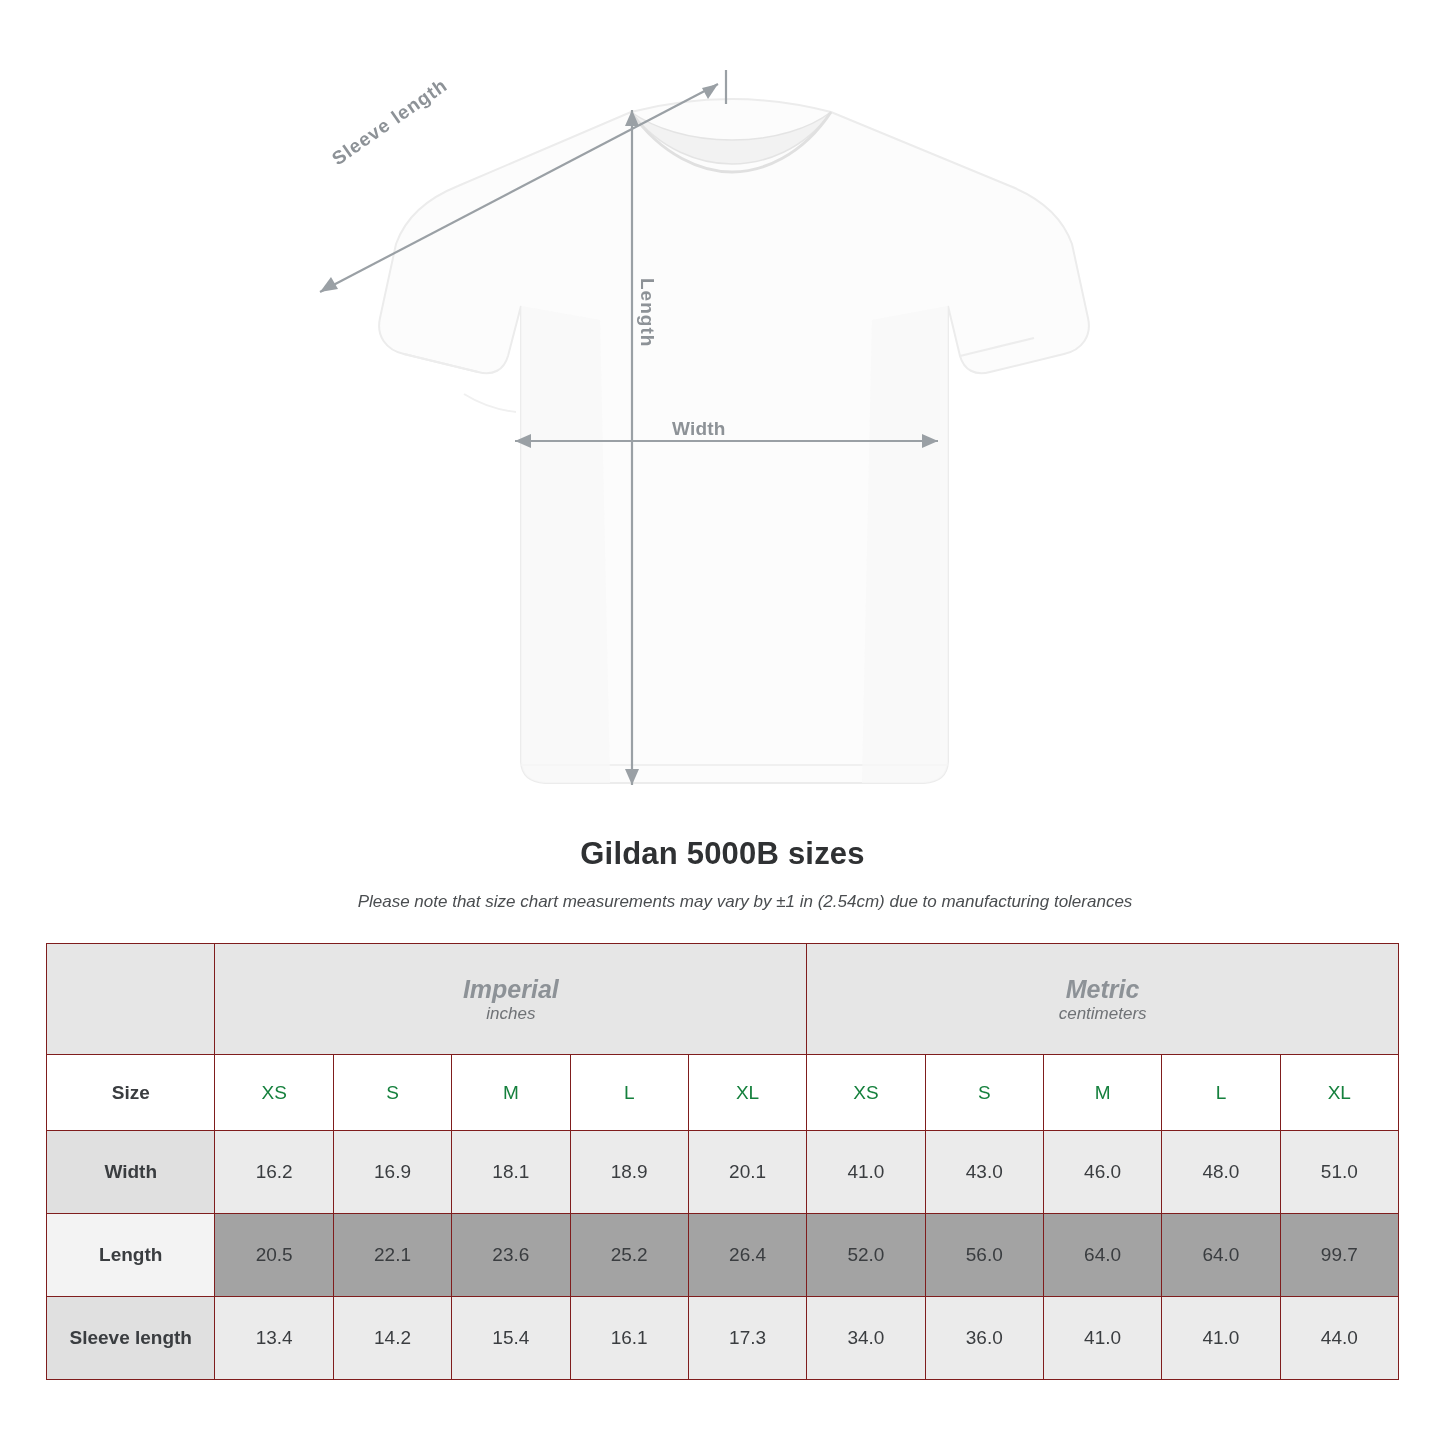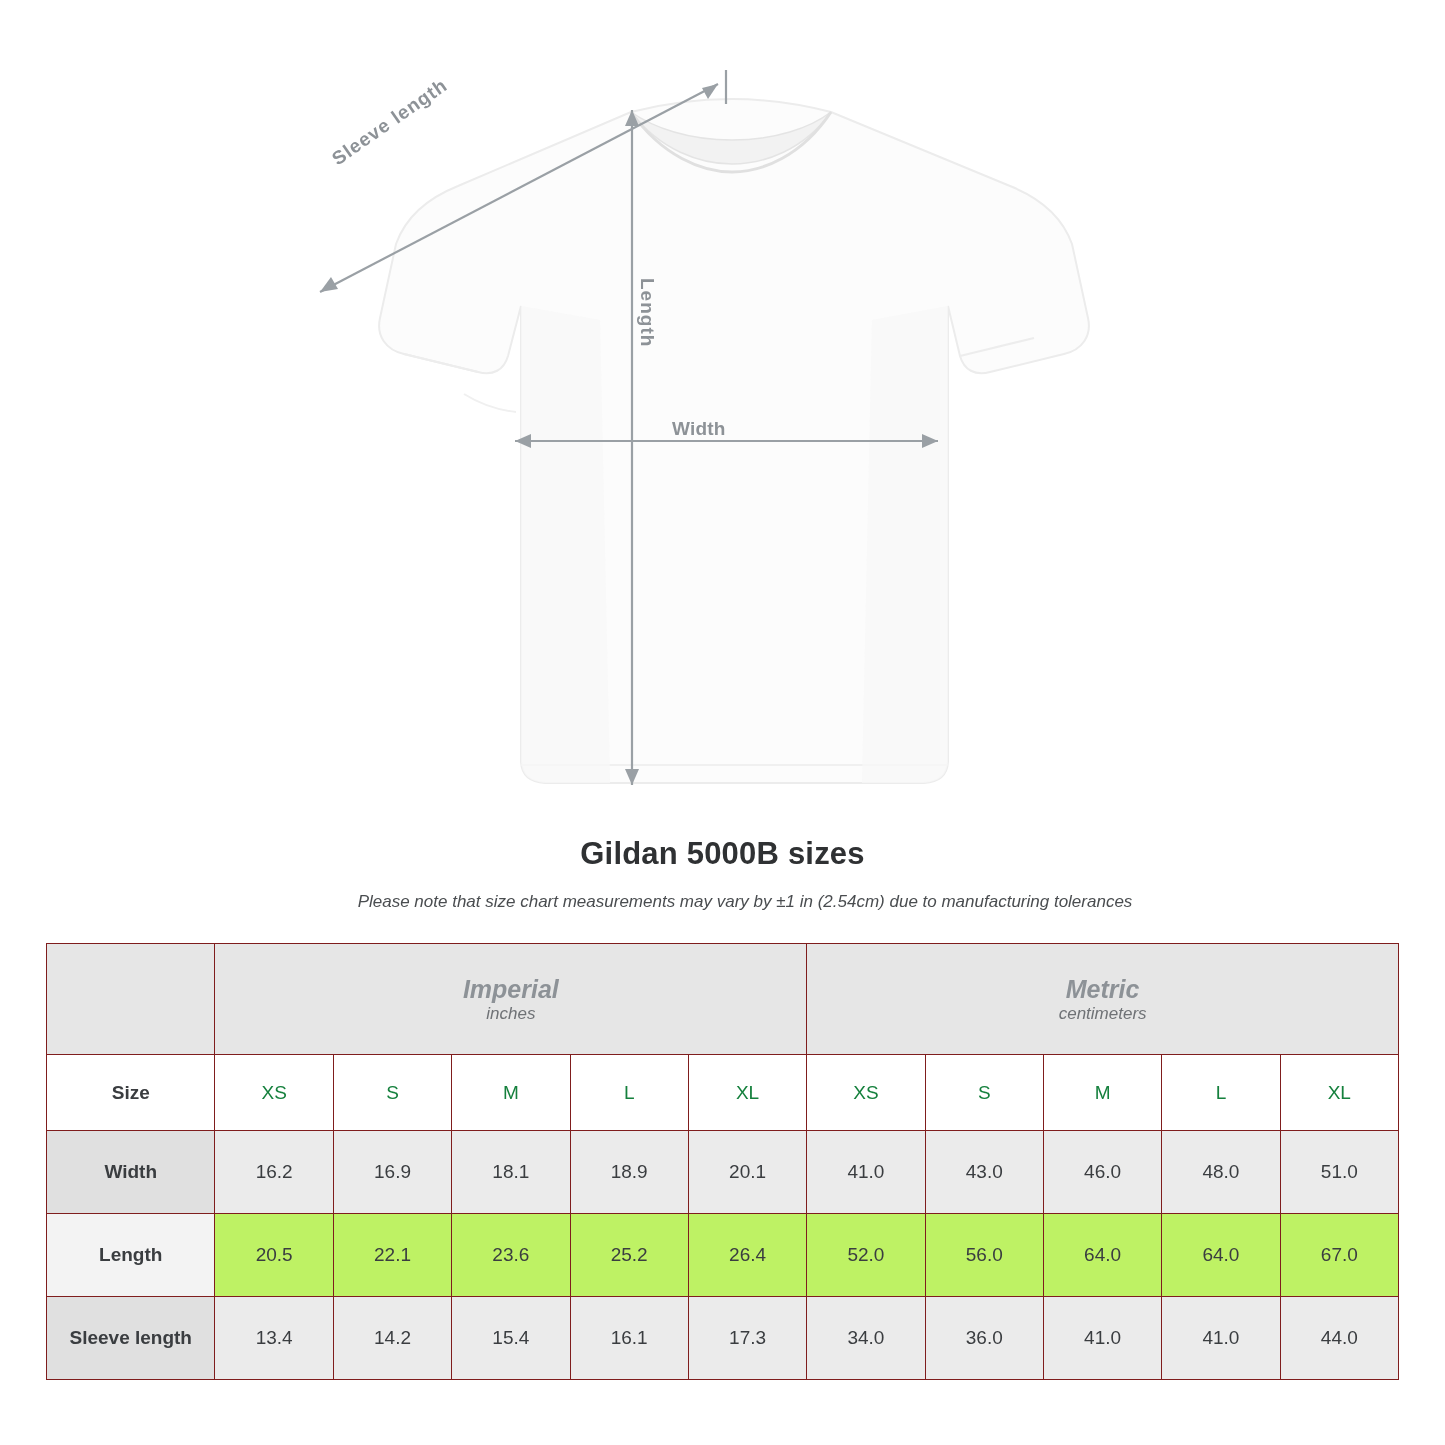--- a/index.html
+++ b/index.html
@@ -119,21 +119,21 @@
     background: #ffffff;
     font-weight: bold;
   }
   tr.head-row .sizecell {
     font-weight: normal;
     color: #15803d;
   }
 
   tr.data-row td { height: 80px; }
   tr.odd td { background: #ebebeb; }
-  tr.even td { background: #bef264; }
+  tr.even td { background: #a3a3a3; }
   .rowhead {
     font-weight: bold;
     color: #3a3d40;
     font-size: 19px;
   }
   tr.odd .rowhead { background: #e0e0e0; }
   tr.even .rowhead { background: #f3f3f3; }
 
   .col-label { width: 168px; }
   .col-val { width: 118px; }
@@ -271,21 +271,21 @@
           <td class="rowhead">Length</td>
           <td>20.5</td>
           <td>22.1</td>
           <td>23.6</td>
           <td>25.2</td>
           <td>26.4</td>
           <td>52.0</td>
           <td>56.0</td>
           <td>64.0</td>
           <td>64.0</td>
-          <td>67.0</td>
+          <td>99.7</td>
         </tr>
 
         <tr class="data-row odd">
           <td class="rowhead">Sleeve length</td>
           <td>13.4</td>
           <td>14.2</td>
           <td>15.4</td>
           <td>16.1</td>
           <td>17.3</td>
           <td>34.0</td>

